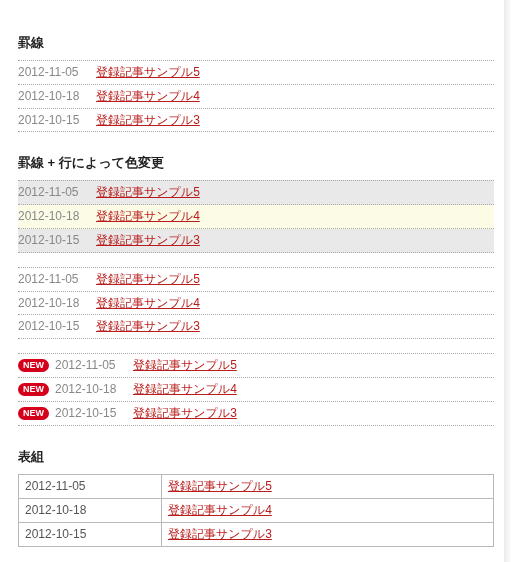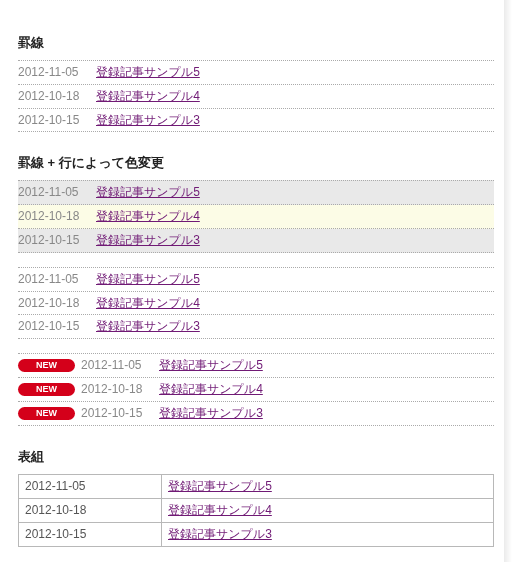--- a/index.html
+++ b/index.html
@@ -44,35 +44,35 @@
   }
   .row.first {
     border-top: 1px dotted #aaa;
   }
   .date {
     color: #888;
     width: 78px;
     flex: 0 0 auto;
   }
   .link {
-    color: #701a75;
+    color: #b91c1c;
     text-decoration: underline;
     cursor: pointer;
   }
   
   .list.striped .row.odd { background: #e9e9e9; }
   .list.striped .row.even { background: #fcfce6; }
   
   .new-badge {
     display: inline-block;
     background: #d4001a;
     color: #fff;
     font-size: 9px;
     font-weight: bold;
-    padding: 1px 18px;
+    padding: 1px 5px;
     border-radius: 7px;
     margin-right: 6px;
     line-height: 1.2;
     flex: 0 0 auto;
   }
   .icon-row .date { color: #888; }
   
   table.tbl {
     width: 100%;
     border-collapse: collapse;

